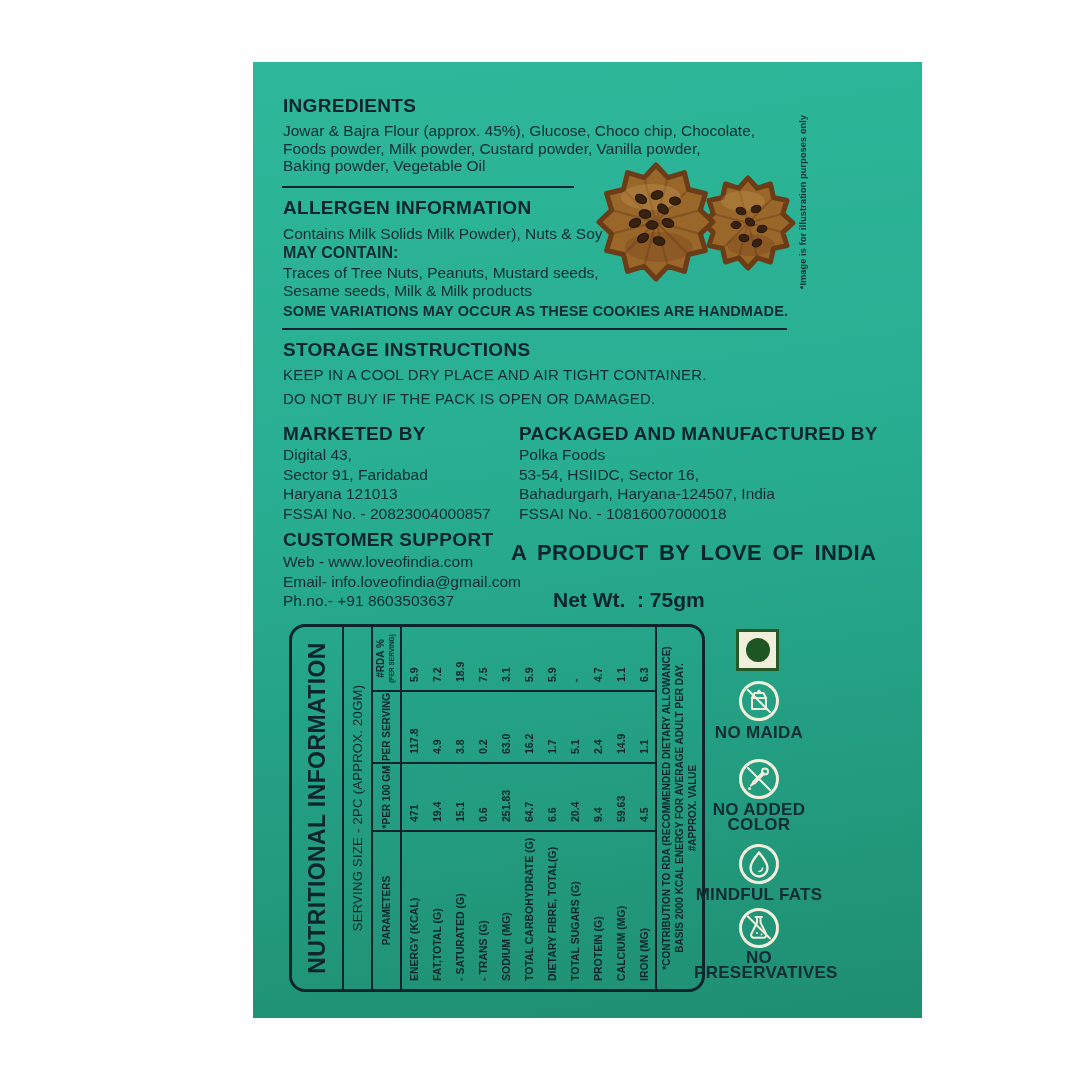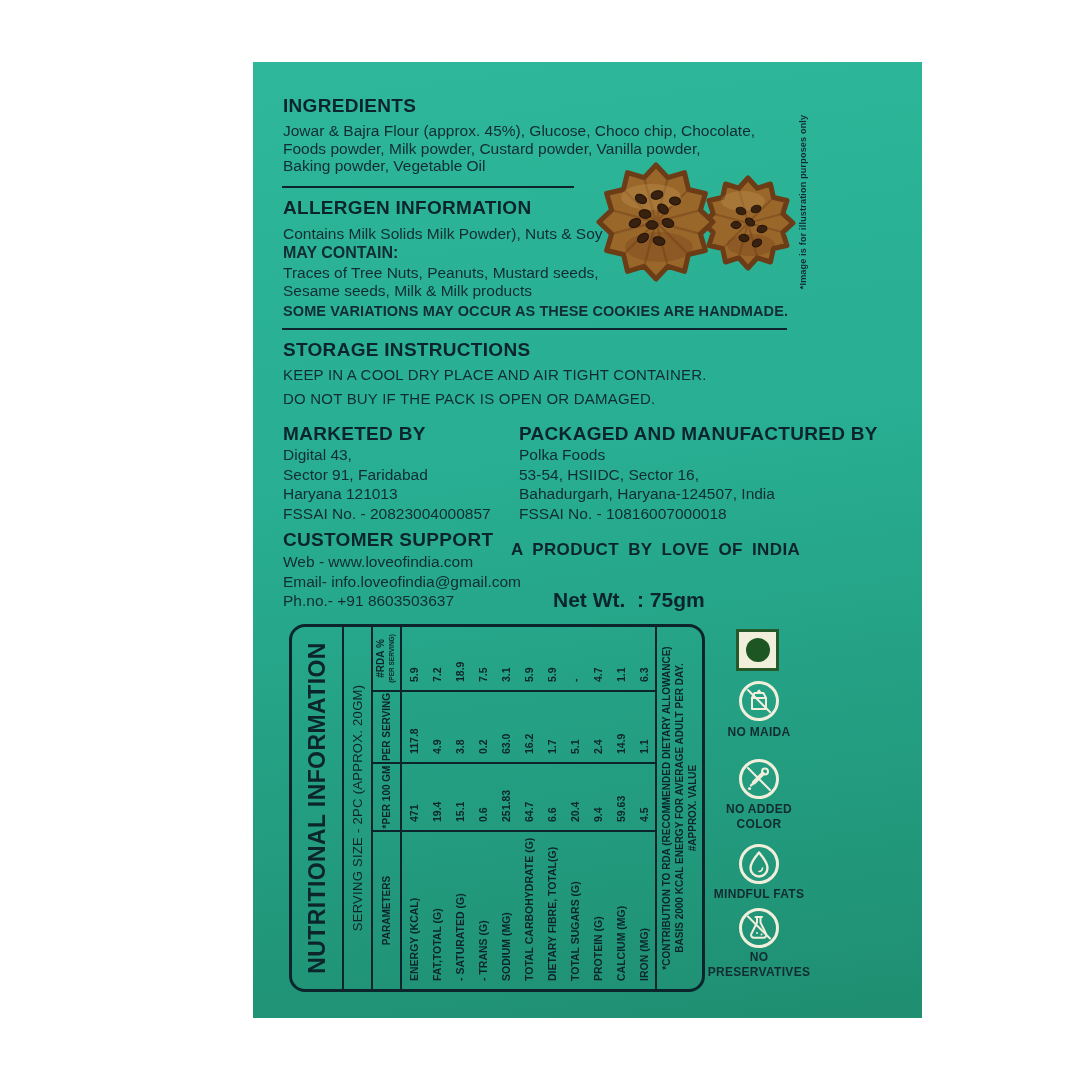--- a/index.html
+++ b/index.html
@@ -13,42 +13,42 @@
   .abs{position:absolute;}
   .panel{left:253px;top:62px;width:669px;height:956px;
          background:linear-gradient(172deg,var(--panel-top) 0%,var(--panel-mid) 42%,var(--panel-bottom) 100%);}
   .h1{font-size:19px;font-weight:700;letter-spacing:.3px;color:var(--ink-dark);white-space:nowrap;}
   .body15{font-size:15.5px;line-height:17.5px;color:var(--ink);white-space:nowrap;}
   .caps15{font-size:15px;letter-spacing:.2px;color:var(--ink);white-space:nowrap;}
   .bold16{font-size:16px;font-weight:700;color:var(--ink);white-space:nowrap;}
   .semib14{font-size:14.5px;font-weight:700;letter-spacing:.1px;color:var(--ink);white-space:nowrap;}
   .addr{font-size:15.5px;line-height:19.5px;color:var(--ink);white-space:nowrap;}
   .rule{height:2px;background:var(--ink-dark);}
-  .product-by{font-size:17px;font-weight:700;word-spacing:4px;letter-spacing:.4px;color:var(--ink-dark);white-space:nowrap;}
+  .product-by{font-size:22px;font-weight:700;word-spacing:4px;letter-spacing:.4px;color:var(--ink-dark);white-space:nowrap;}
   .netwt{font-size:21px;font-weight:700;color:var(--ink-dark);white-space:pre;}
   .img-note{width:190px;font-size:9px;font-weight:700;letter-spacing:.2px;text-align:center;
             color:var(--ink);transform:rotate(-90deg);white-space:nowrap;}
   
   .nutri{left:60px;top:538px;width:368px;height:416px;transform:rotate(-90deg);
          border:3px solid var(--ink-dark);border-radius:16px;overflow:hidden;box-sizing:border-box;}
   table.ntab{border-collapse:collapse;width:100%;height:100%;table-layout:fixed;}
   .ntab td{padding:0;color:var(--ink-dark);vertical-align:middle;}
   td.ttl{height:50px;text-align:center;font-weight:700;font-size:23px;letter-spacing:.4px;border-bottom:2px solid var(--ink-dark);}
   td.srv{height:27px;text-align:center;font-size:13px;letter-spacing:.3px;border-bottom:2px solid var(--ink-dark);}
   tr.hdr td{height:27px;text-align:center;font-weight:700;font-size:10px;line-height:10px;border-bottom:2px solid var(--ink-dark);}
   tr.hdr td .sub{display:block;font-size:6.5px;font-weight:700;margin-top:1px;}
   td.vl{border-left:2px solid var(--ink-dark);}
   tr.dr td{height:23px;font-size:10.5px;font-weight:700;text-align:left;padding-left:8px;white-space:nowrap;}
   td.fn{border-top:2px solid var(--ink-dark);text-align:center;font-size:10px;font-weight:700;line-height:13px;}
   td.fn span{display:block;}
   
   .veg{left:483px;top:567px;width:43px;height:42px;background:var(--cream);
        border:3px solid var(--veg-border);box-sizing:border-box;display:flex;align-items:center;justify-content:center;}
   .veg .dot{width:24px;height:24px;border-radius:50%;background:var(--veg);}
-  .badge-label{width:130px;text-align:center;font-size:12px;font-weight:700;letter-spacing:.3px;
+  .badge-label{width:130px;text-align:center;font-size:17px;font-weight:700;letter-spacing:.3px;
                line-height:15px;color:var(--ink);}
 </style>
 </head>
 <body>
 
 <div class="abs panel">
 
   <div class="abs h1" style="left:30px;top:33px">INGREDIENTS</div>
   <div class="abs" style="left:30px;top:60px">
     <div class="body15">Jowar &amp; Bajra Flour (approx. 45%), Glucose, Choco chip, Chocolate,</div>

